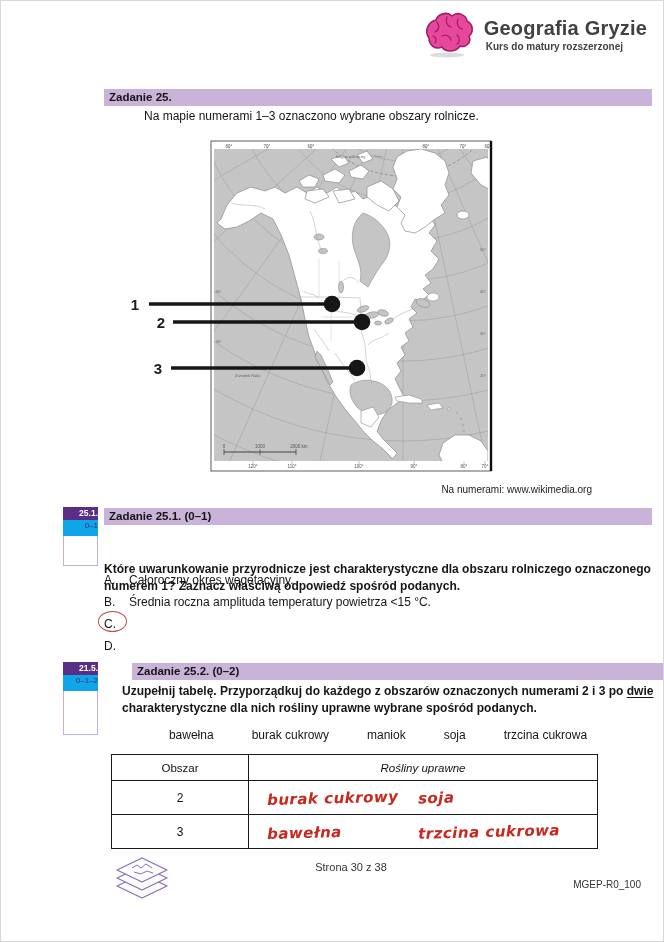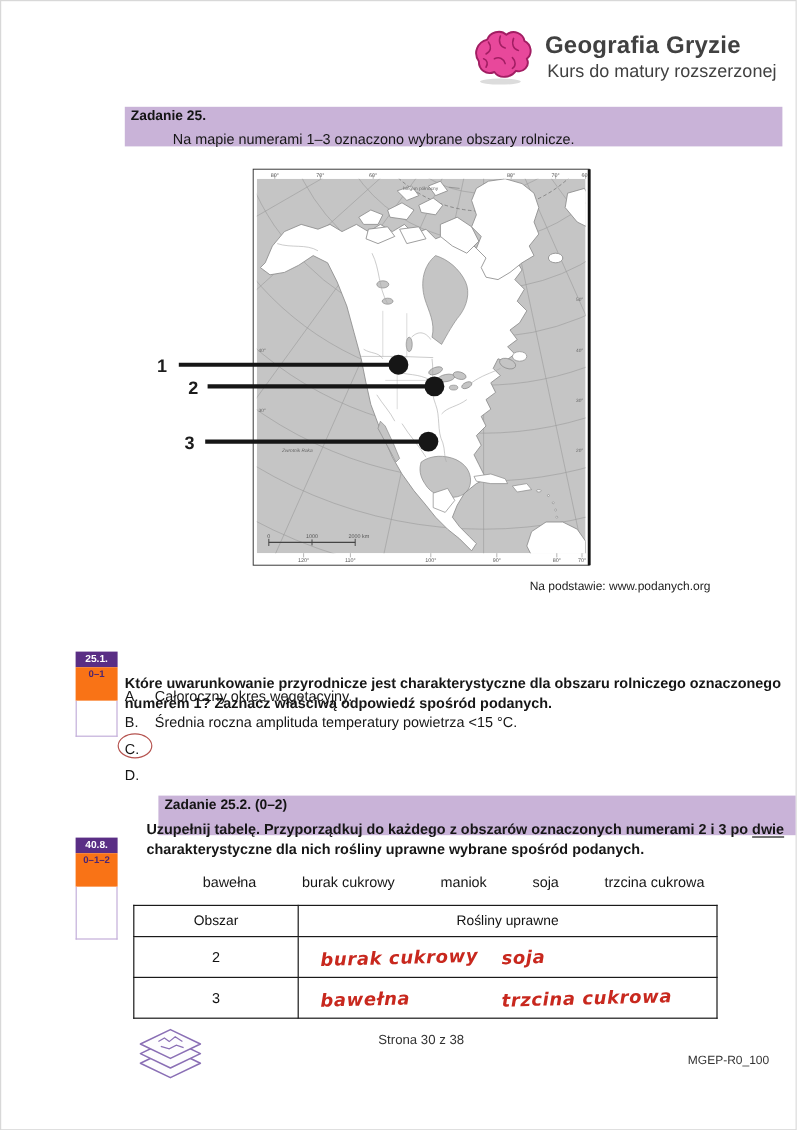--- a/index.html
+++ b/index.html
@@ -1,48 +1,48 @@
 <!DOCTYPE html>
 <html><head>
 <meta charset="utf-8">
 <style>
   html,body{margin:0;padding:0;background:#f2f2f2;}
   #page{position:relative;width:664px;height:942px;margin:0 auto;background:#ffffff;
         font-family:"Liberation Sans",sans-serif;color:#161616;overflow:hidden;
         border:1px solid #d8d8d8;box-sizing:border-box;}
   .abs{position:absolute;}
-  .band{position:absolute;left:103px;width:548px;height:33px;background:#c9b3d8;
+  .band{position:absolute;left:103px;width:548px;height:17px;background:#c9b3d8;
         font-size:11.5px;font-weight:bold;color:#141414;line-height:17px;
         padding-left:5px;box-sizing:border-box;}
   .bodytext{font-size:12px;line-height:16.5px;}
   .boldtext{font-weight:bold;}
-  .side-box{position:absolute;left:62px;width:35px;text-align:center;margin-top:36px;}
+  .side-box{position:absolute;left:62px;width:35px;text-align:right;}
   .side-box .sb-head{background:#5a2e85;color:#fff;font-size:8.5px;font-weight:bold;
         height:13px;line-height:13px;}
-  .side-box .sb-score{background:#f97316;color:#4b2573;font-size:8px;font-weight:bold;
-        height:28px;line-height:12px;}
+  .side-box .sb-score{background:#0ea5e9;color:#4b2573;font-size:8px;font-weight:normal;
+        height:16px;line-height:12px;}
   .side-box .sb-body{background:#fff;border:1px solid #c3aeda;border-top:none;box-sizing:border-box;}
   .opt-row{display:flex;height:22px;align-items:flex-start;font-size:12px;}
   .opt-letter{width:25px;flex:none;}
   .answer-ellipse{position:absolute;left:97px;top:610px;width:27px;height:19px;
         border:1.4px solid #b5534f;border-radius:50%;}
   .wordbank{position:absolute;left:103px;top:727px;width:548px;display:flex;
         justify-content:center;gap:38px;font-size:12px;}
   table.crops{position:absolute;left:110px;top:753px;border-collapse:collapse;table-layout:fixed;}
   table.crops td,table.crops th{border:1.8px solid #1a1a1a;font-weight:normal;
         font-size:11.5px;color:#111;}
   .hand{font-family:"DejaVu Sans",sans-serif;font-style:italic;font-weight:bold;
         color:#c8281e;font-size:15px;letter-spacing:.5px;display:inline-block;
         transform:rotate(-1.5deg);}
   svg text{font-family:"Liberation Sans",sans-serif;}
   .mt{font-size:4.5px;fill:#555;}
   .mts{font-size:4px;fill:#666;}
-  .logo{position:absolute;top:8px;right:16px;display:flex;align-items:center;gap:10px;margin-top:13px;}
+  .logo{position:absolute;top:8px;right:16px;display:flex;align-items:center;gap:10px;}
   .logo-title{font-size:20px;font-weight:bold;color:#414141;letter-spacing:.2px;}
-  .logo-sub{font-size:15px;font-weight:normal;color:#414141;margin-top:1px;padding-left:2px;}
+  .logo-sub{font-size:10px;font-weight:bold;color:#414141;margin-top:1px;padding-left:2px;}
   .caption{position:absolute;right:71px;top:483px;font-size:10px;color:#222;}
   .footer-page{position:absolute;left:0;right:0;top:860px;text-align:center;font-size:11px;color:#333;margin-left:38px;}
   .footer-code{position:absolute;right:22px;top:878px;font-size:10px;font-weight:normal;color:#333;text-align:center;}
   u{text-underline-offset:2px;}
 </style>
 </head>
 <body>
 
 <div id="page">
 
@@ -202,27 +202,28 @@
       <line x1="50" y1="231" x2="236" y2="231" stroke="#161616" stroke-width="3.4"></line>
       <circle cx="211" cy="167" r="8.3" fill="#161616"></circle>
       <circle cx="241" cy="185" r="8.3" fill="#161616"></circle>
       <circle cx="236" cy="231" r="8.3" fill="#161616"></circle>
       <text x="14" y="173" font-size="15" font-weight="bold" fill="#1c1c1c" text-anchor="middle">1</text>
       <text x="40" y="191" font-size="15" font-weight="bold" fill="#1c1c1c" text-anchor="middle">2</text>
       <text x="37" y="237" font-size="15" font-weight="bold" fill="#1c1c1c" text-anchor="middle">3</text>
     </g>
   </svg>
 
-  <div class="caption">Na podstawie: www.podanych.org</div>
+  <div class="caption">Na numerami: www.wikimedia.org</div>
 
   <div class="side-box" style="top:506px;">
     <div class="sb-head">25.1.</div>
     <div class="sb-score">0–1</div>
     <div class="sb-body" style="height:30px;"></div>
   </div>
+  <div class="band" style="top:507px;">Zadanie 25.1. (0–1)</div>
   <div class="abs bodytext boldtext" style="left:103px;top:560px;width:552px;">Które uwarunkowanie przyrodnicze jest charakterystyczne dla obszaru rolniczego oznaczonego numerem 1? Zaznacz właściwą odpowiedź spośród podanych.</div>
 
   <div class="abs" style="left:103px;top:572px;width:552px;">
     <div class="opt-row">
       <span class="opt-letter">A.</span>
       <span>Całoroczny okres wegetacyjny.</span>
     </div>
     <div class="opt-row">
       <span class="opt-letter">B.</span>
       <span>Średnia roczna amplituda temperatury powietrza &lt;15 °C.</span>
@@ -230,42 +231,42 @@
     <div class="opt-row">
       <span class="opt-letter">C.</span>
     </div>
     <div class="opt-row">
       <span class="opt-letter">D.</span>
     </div>
   </div>
   <div class="answer-ellipse"></div>
 
   <div class="side-box" style="top:661px;">
-    <div class="sb-head">40.8.</div>
+    <div class="sb-head">21.5.</div>
     <div class="sb-score">0–1–2</div>
     <div class="sb-body" style="height:44px;"></div>
   </div>
   <div class="band" style="top:662px;margin-left:28px;">Zadanie 25.2. (0–2)</div>
   <div class="abs bodytext boldtext" style="left:121px;top:682px;width:552px;">
     <span>Uzupełnij tabelę. Przyporządkuj do każdego z obszarów oznaczonych numerami 2 i 3 po </span><u>dwie</u><span> charakterystyczne dla nich rośliny uprawne wybrane spośród podanych.</span>
   </div>
 
   <div class="wordbank">
     <span>bawełna</span>
     <span>burak cukrowy</span>
     <span>maniok</span>
     <span>soja</span>
     <span>trzcina cukrowa</span>
   </div>
 
   <table class="crops">
     <tbody>
         <tr>
       <th style="width:134px;height:23px;text-align:center;">Obszar</th>
-      <th style="width:346px;">Rośliny uprawne</th>
+      <th style="width:346px;font-style:italic;">Rośliny uprawne</th>
     </tr>
     <tr>
       <td style="height:31px;text-align:center;font-size:12px;">2</td>
       <td style="padding-left:18px;">
         <span class="hand" style="width:148px;">burak cukrowy</span>
         <span class="hand">soja</span>
       </td>
     </tr>
     <tr>
       <td style="height:31px;text-align:center;font-size:12px;">3</td>

